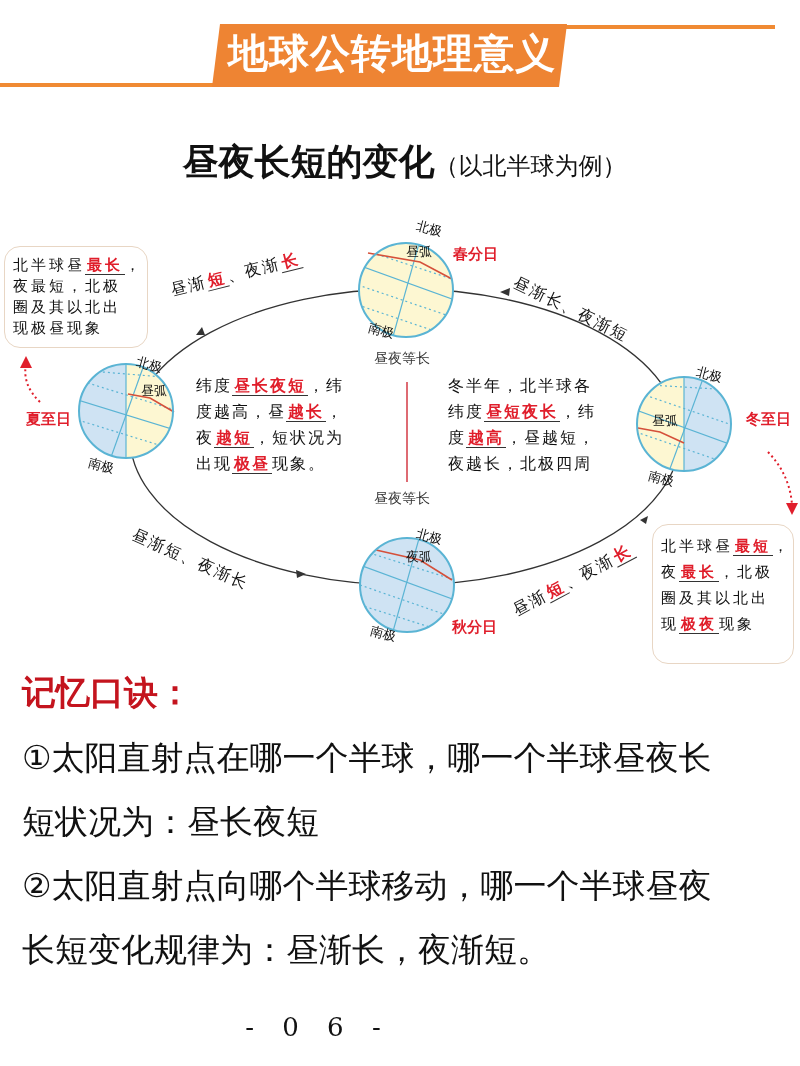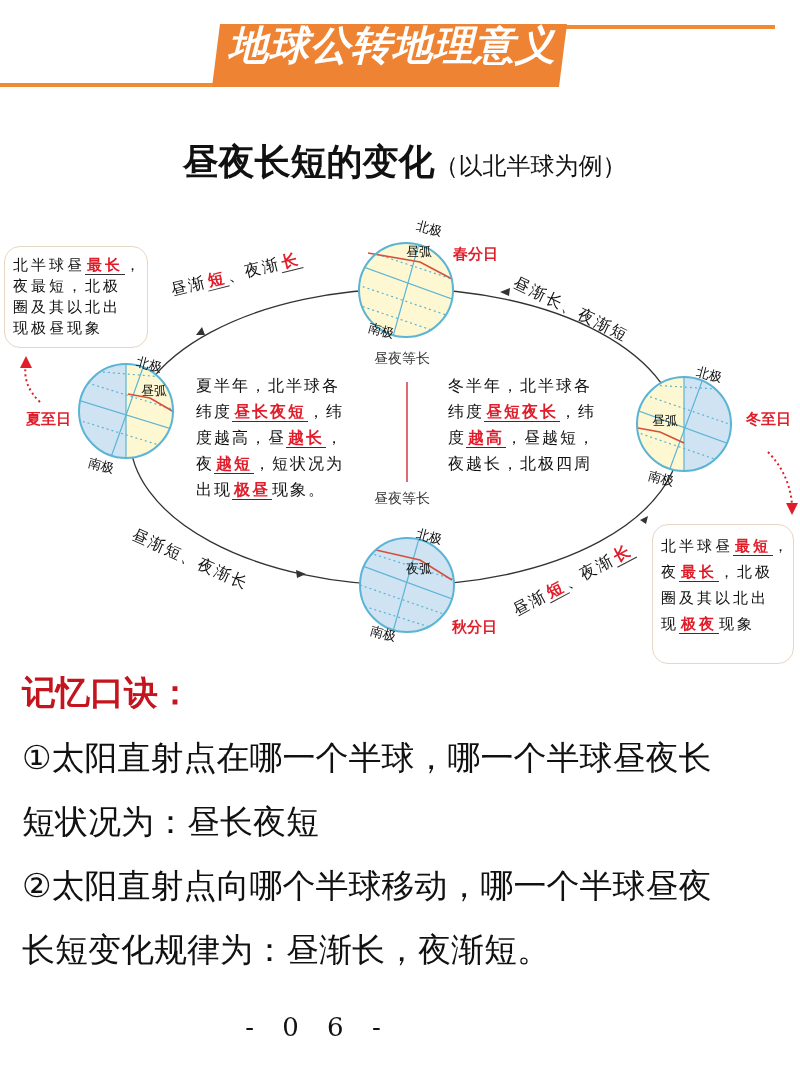--- a/index.html
+++ b/index.html
@@ -2,21 +2,21 @@
 <html><head>
 <meta charset="utf-8">
 <style>
   html,body{margin:0;padding:0;background:#fff;}
   body{width:800px;height:1066px;position:relative;overflow:hidden;font-family:"DejaVu Sans","Liberation Sans",sans-serif;color:#111;}
   .abs{position:absolute;}
   
   .banner-line-top{left:555px;top:25px;width:220px;height:4px;background:#f08a33;}
   .banner-line-bot{left:0;top:83px;width:220px;height:4px;background:#f08a33;}
   .banner{left:212px;top:24px;width:355px;height:63px;background:#ee8433;clip-path:polygon(8px 0,100% 0,calc(100% - 8px) 100%,0 100%);}
-  .banner-text{left:222px;top:18px;width:340px;text-align:center;font-size:40px;font-weight:bold;color:#fff;font-family:"DejaVu Serif","Liberation Serif",serif;letter-spacing:1px;white-space:nowrap;font-style:italic;}
+  .banner-text{left:222px;top:26px;width:340px;text-align:center;font-size:40px;font-weight:bold;color:#fff;font-family:"DejaVu Serif","Liberation Serif",serif;letter-spacing:1px;white-space:nowrap;}
   .subtitle{left:0;top:138px;width:800px;text-align:center;white-space:nowrap;}
   .subtitle .main{font-size:36px;font-weight:bold;margin-left:9px;}
   .subtitle .note{font-size:24px;font-weight:normal;}
   .tb{font-size:16px;line-height:26px;letter-spacing:2px;white-space:nowrap;font-family:"DejaVu Serif","Liberation Serif",serif;}
   .red{color:#e01e2b;font-weight:bold;}
   .ul{border-bottom:1.5px solid #333;padding:0 2px;}
   .callout{border:1.5px solid #e8d6c4;border-radius:16px;background:#fff;padding:8px 8px;box-sizing:border-box;}
   .season{font-size:15px;font-weight:bold;color:#e01e2b;white-space:nowrap;}
   
   .mem-title{left:22px;top:670px;font-size:34px;font-weight:bold;color:#c4141e;white-space:nowrap;}
@@ -132,21 +132,21 @@
 <div class="abs" style="left:141px;top:382px;font-size:13px;">昼弧</div>
 <div class="abs" style="left:88px;top:457px;font-size:13px;transform:rotate(15deg);">南极</div>
 <div class="abs season" style="left:26px;top:410px;">夏至日</div>
 
 <div class="abs" style="left:696px;top:366px;font-size:13px;transform:rotate(15deg);">北极</div>
 <div class="abs" style="left:652px;top:412px;font-size:13px;">昼弧</div>
 <div class="abs" style="left:648px;top:470px;font-size:13px;transform:rotate(15deg);">南极</div>
 <div class="abs season" style="left:746px;top:410px;">冬至日</div>
 
 <div class="abs" style="left:416px;top:528px;font-size:13px;transform:rotate(15deg);">北极</div>
-<div class="abs" style="left:406px;top:548px;font-size:13px;margin-top:12px;">夜弧</div>
+<div class="abs" style="left:406px;top:548px;font-size:13px;">夜弧</div>
 <div class="abs" style="left:370px;top:625px;font-size:13px;transform:rotate(15deg);">南极</div>
 <div class="abs season" style="left:452px;top:618px;">秋分日</div>
 <div class="abs" style="left:374px;top:490px;font-size:14px;color:#333;">昼夜等长</div>
 
 <div class="abs tb" style="left:168px;top:278px;transform:rotate(-14deg);transform-origin:left top;">
   <span>昼渐</span><span class="red ul">短</span><span>、夜渐</span><span class="red ul">长</span>
 </div>
 <div class="abs tb" style="left:520px;top:270px;transform:rotate(26deg);transform-origin:left top;">昼渐长、夜渐短</div>
 <div class="abs tb" style="left:138px;top:522px;transform:rotate(24deg);transform-origin:left top;">昼渐短、夜渐长</div>
 <div class="abs tb" style="left:508px;top:600px;transform:rotate(-28deg);transform-origin:left top;">
@@ -161,21 +161,20 @@
 </div>
 
 <div class="abs callout tb" style="left:652px;top:524px;width:142px;height:140px;font-size:15px;line-height:26px;letter-spacing:3px;">
   <div><span>北半球昼</span><span class="red ul">最短</span><span>，</span></div>
   <div><span>夜</span><span class="red ul">最长</span><span>，北极</span></div>
   <div>圈及其以北出</div>
   <div><span>现</span><span class="red ul">极夜</span><span>现象</span></div>
 </div>
 
 <div class="abs tb" style="left:196px;top:373px;">
-  <div>夏半年，北半球各</div>
   <div><span>纬度</span><span class="red ul">昼长夜短</span><span>，纬</span></div>
   <div><span>度越高，昼</span><span class="red ul">越长</span><span>，</span></div>
   <div><span>夜</span><span class="red ul">越短</span><span>，短状况为</span></div>
   <div><span>出现</span><span class="red ul">极昼</span><span>现象。</span></div>
 </div>
 
 <div class="abs tb" style="left:448px;top:373px;">
   <div>冬半年，北半球各</div>
   <div><span>纬度</span><span class="red ul">昼短夜长</span><span>，纬</span></div>
   <div><span>度</span><span class="red ul">越高</span><span>，昼越短，</span></div>

